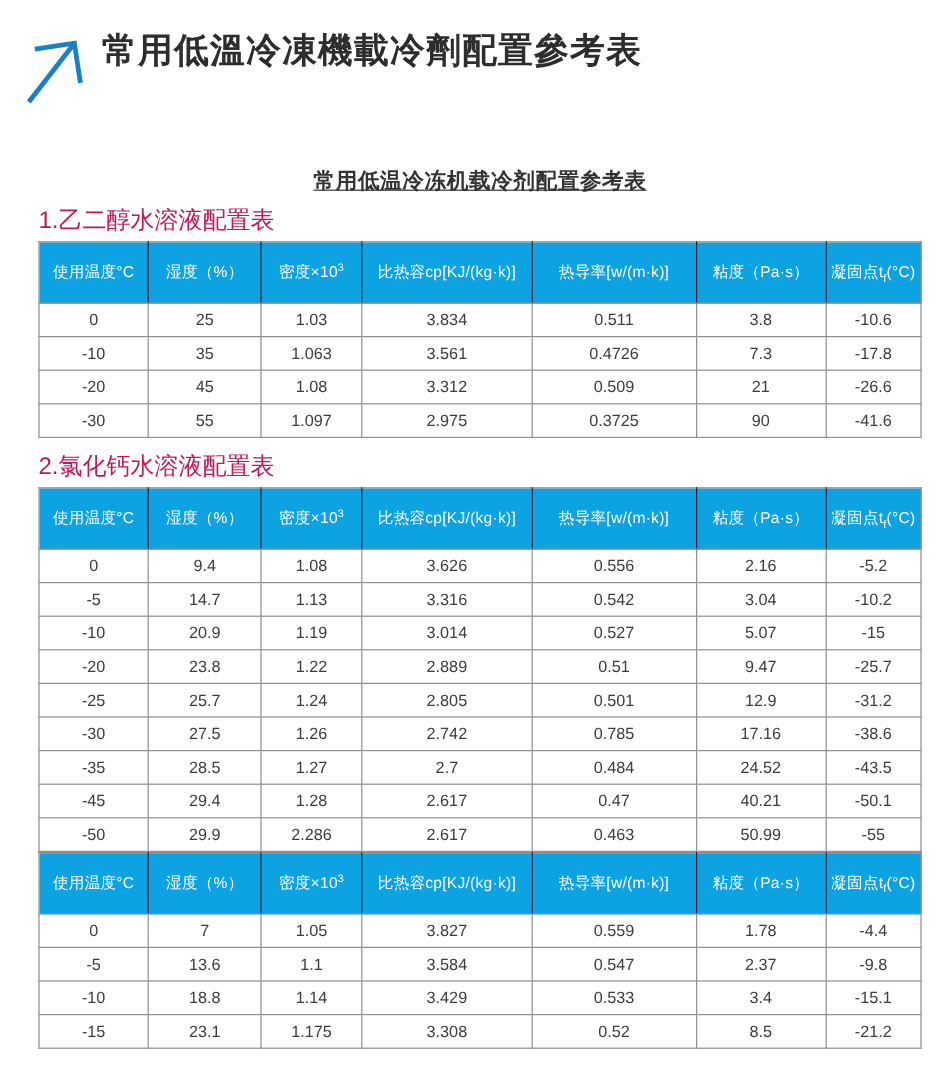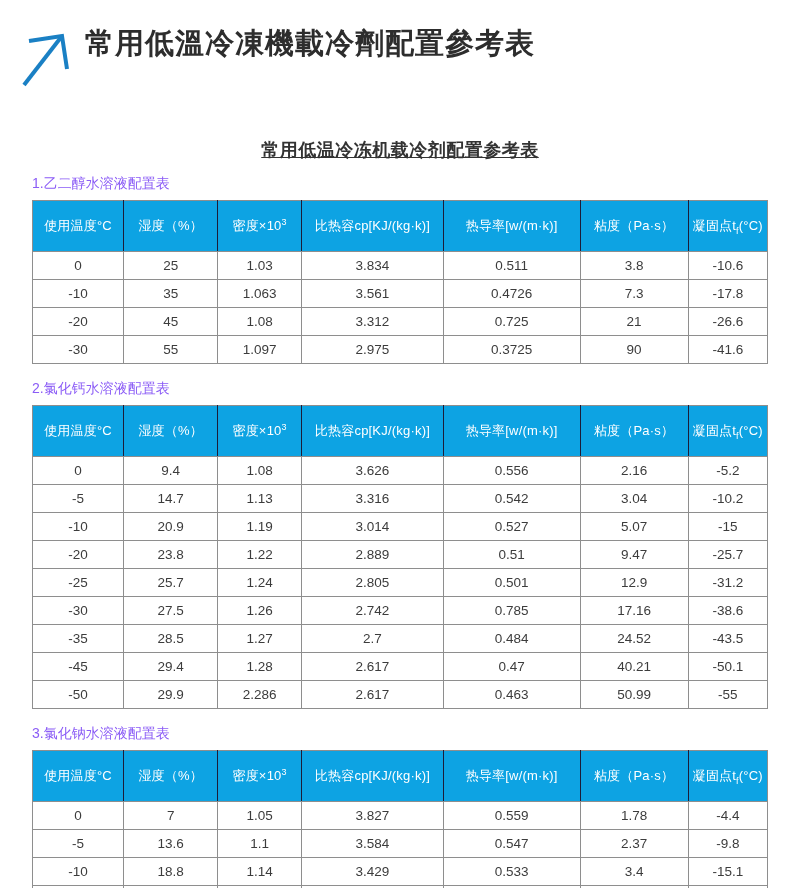--- a/index.html
+++ b/index.html
@@ -41,23 +41,23 @@
   .body-title {
     text-align: center;
     font-size: 18px;
     font-weight: 700;
     color: #333333;
     margin-top: 46px;
     letter-spacing: 0.5px;
     text-decoration: underline;
   }
   .section-label {
-    font-size: 14px;
+    font-size: 20px;
     font-weight: 400;
-    color: #8b5cf6;
+    color: #be185d;
     margin: 16px 0 9px 0;
     line-height: 16px;
   }
   .section-label.first { margin-top: 13px; }
 
   
   table.cfg {
     width: 736px;
     border-collapse: collapse;
     table-layout: fixed;
@@ -151,21 +151,21 @@
             <td>3.561</td>
             <td>0.4726</td>
             <td>7.3</td>
             <td>-17.8</td>
           </tr>
           <tr>
             <td>-20</td>
             <td>45</td>
             <td>1.08</td>
             <td>3.312</td>
-            <td>0.725</td>
+            <td>0.509</td>
             <td>21</td>
             <td>-26.6</td>
           </tr>
           <tr>
             <td>-30</td>
             <td>55</td>
             <td>1.097</td>
             <td>2.975</td>
             <td>0.3725</td>
             <td>90</td>
@@ -274,21 +274,20 @@
             <td>29.9</td>
             <td>2.286</td>
             <td>2.617</td>
             <td>0.463</td>
             <td>50.99</td>
             <td>-55</td>
           </tr>
         </tbody>
       </table>
 
-    <div class="section-label">3.氯化钠水溶液配置表</div>
     <table class="cfg">
         <colgroup>
           <col style="width: 12.4%;">
           <col style="width: 12.8%;">
           <col style="width: 11.4%;">
           <col style="width: 19.3%;">
           <col style="width: 18.6%;">
           <col style="width: 14.7%;">
           <col style="width: 10.8%;">
         </colgroup>

